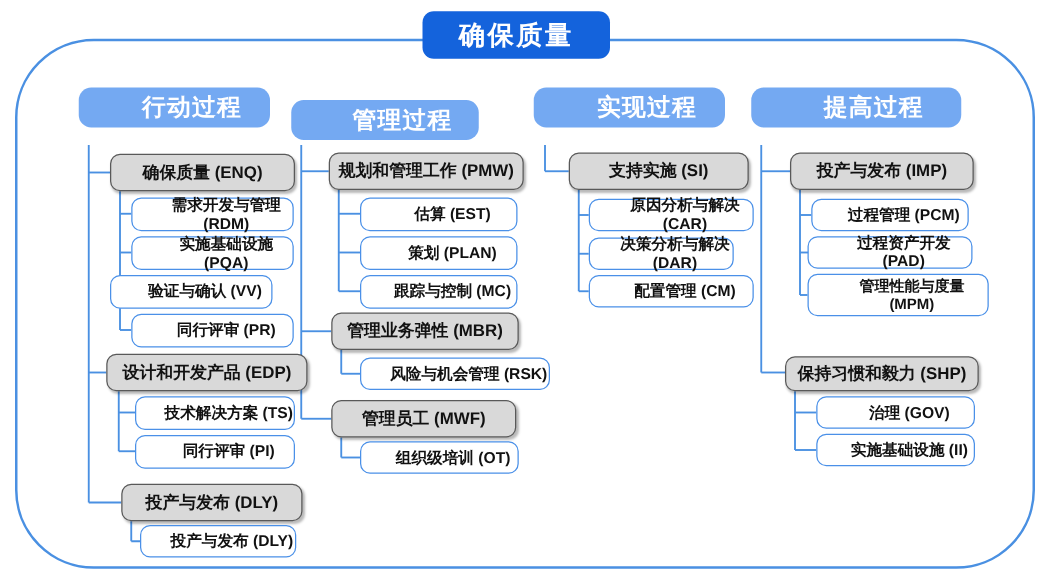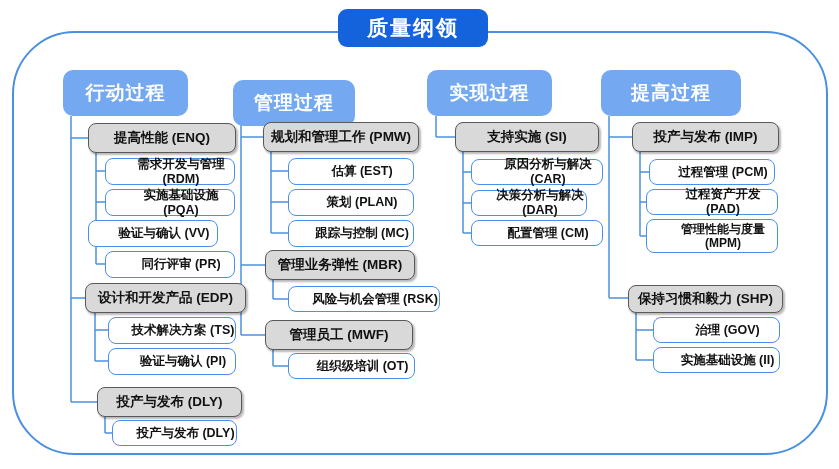--- a/index.html
+++ b/index.html
@@ -8,23 +8,23 @@
     font-family:"Liberation Sans", sans-serif; background:#ffffff;
   }
   svg.lines { position:absolute; left:0; top:0; z-index:0; }
   .title {
     position:absolute; left:338px; top:9px; width:150px; height:38px;
     background:#1463dc; border-radius:9px; color:#ffffff; font-weight:bold;
     font-size:21px; letter-spacing:2px; display:flex; align-items:center;
     justify-content:center; z-index:3;
   }
   .hdr {
-    position:absolute; height:46px; background:#74a9f2; border-radius:10px;
+    position:absolute; height:32px; background:#74a9f2; border-radius:10px;
     color:#ffffff; font-weight:bold; font-size:19px; letter-spacing:1px;
-    display:flex; align-items:center; justify-content:center; z-index:2;
+    display:flex; align-items:center; justify-content:center; z-index:2;padding-left:28px;
   }
   .g {
     position:absolute; height:30px; background:#d9d9d9;
     border:1.6px solid #595959; border-radius:8px; box-sizing:border-box;
     font-weight:bold; font-size:13.5px; color:#111111;
     display:flex; align-items:center; justify-content:center;
     box-shadow:1.5px 2px 2px rgba(0,0,0,0.28); z-index:2; white-space:nowrap;
   }
   .w {
     position:absolute; height:27px; background:#ffffff;
@@ -86,31 +86,31 @@
       <path d="M640 152 V236"></path>
         <path d="M640 172 H649"></path>
         <path d="M640 202 H649"></path>
         <path d="M640 236 H646"></path>
       <path d="M636 313 V360"></path>
         <path d="M636 330 H653"></path>
         <path d="M636 360 H653"></path>
     </g>
   </svg>
 
-  <div class="title">质量纲领</div>
+  <div class="title">确保质量</div>
 
   <div class="hdr" style="left:63px;top:70px;width:125px">行动过程</div>
-  <div class="g" style="left:88px;top:123px;width:148px">提高性能 (ENQ)</div>
+  <div class="g" style="left:88px;top:123px;width:148px">确保质量 (ENQ)</div>
   <div class="w" style="left:105px;top:158px;width:130px">需求开发与管理 (RDM)</div>
   <div class="w" style="left:105px;top:189px;width:130px">实施基础设施 (PQA)</div>
   <div class="w" style="left:88px;top:220px;width:130px">验证与确认 (VV)</div>
   <div class="w" style="left:105px;top:251px;width:130px">同行评审 (PR)</div>
   <div class="g" style="left:85px;top:283px;width:161px">设计和开发产品 (EDP)</div>
   <div class="w" style="left:108px;top:317px;width:128px">技术解决方案 (TS)</div>
-  <div class="w" style="left:108px;top:348px;width:128px">验证与确认 (PI)</div>
+  <div class="w" style="left:108px;top:348px;width:128px">同行评审 (PI)</div>
   <div class="g" style="left:97px;top:387px;width:145px">投产与发布 (DLY)</div>
   <div class="w" style="left:112px;top:420px;width:125px;height:26px">投产与发布 (DLY)</div>
 
   <div class="hdr" style="left:233px;top:80px;width:122px">管理过程</div>
   <div class="g" style="left:263px;top:122px;width:156px">规划和管理工作 (PMW)</div>
   <div class="w" style="left:288px;top:158px;width:126px">估算 (EST)</div>
   <div class="w" style="left:288px;top:189px;width:126px">策划 (PLAN)</div>
   <div class="w" style="left:288px;top:220px;width:126px">跟踪与控制 (MC)</div>
   <div class="g" style="left:265px;top:250px;width:150px">管理业务弹性 (MBR)</div>
   <div class="w" style="left:288px;top:286px;width:152px;height:26px">风险与机会管理 (RSK)</div>
@@ -120,18 +120,18 @@
   <div class="hdr" style="left:427px;top:70px;width:125px">实现过程</div>
   <div class="g" style="left:455px;top:122px;width:144px">支持实施 (SI)</div>
   <div class="w" style="left:471px;top:159px;width:132px;height:26px">原因分析与解决 (CAR)</div>
   <div class="w" style="left:471px;top:190px;width:116px;height:26px">决策分析与解决 (DAR)</div>
   <div class="w" style="left:471px;top:220px;width:132px;height:26px">配置管理 (CM)</div>
 
   <div class="hdr" style="left:601px;top:70px;width:140px">提高过程</div>
   <div class="g" style="left:632px;top:122px;width:147px">投产与发布 (IMP)</div>
   <div class="w" style="left:649px;top:159px;width:126px;height:26px">过程管理 (PCM)</div>
   <div class="w" style="left:646px;top:189px;width:132px;height:26px">过程资产开发 (PAD)</div>
-  <div class="w" style="left:646px;top:219px;width:132px;height:34px;font-size:12px">管理性能与度量 (MPM)</div>
+  <div class="w" style="left:646px;top:219px;width:145px;height:34px;font-size:12px">管理性能与度量 (MPM)</div>
   <div class="g" style="left:628px;top:285px;width:155px;height:28px">保持习惯和毅力 (SHP)</div>
   <div class="w" style="left:653px;top:347px;width:127px;height:26px">实施基础设施 (II)</div>
   <div class="w" style="left:653px;top:317px;width:127px;height:26px">治理 (GOV)</div>
 
 </div>
 
 </body></html>

